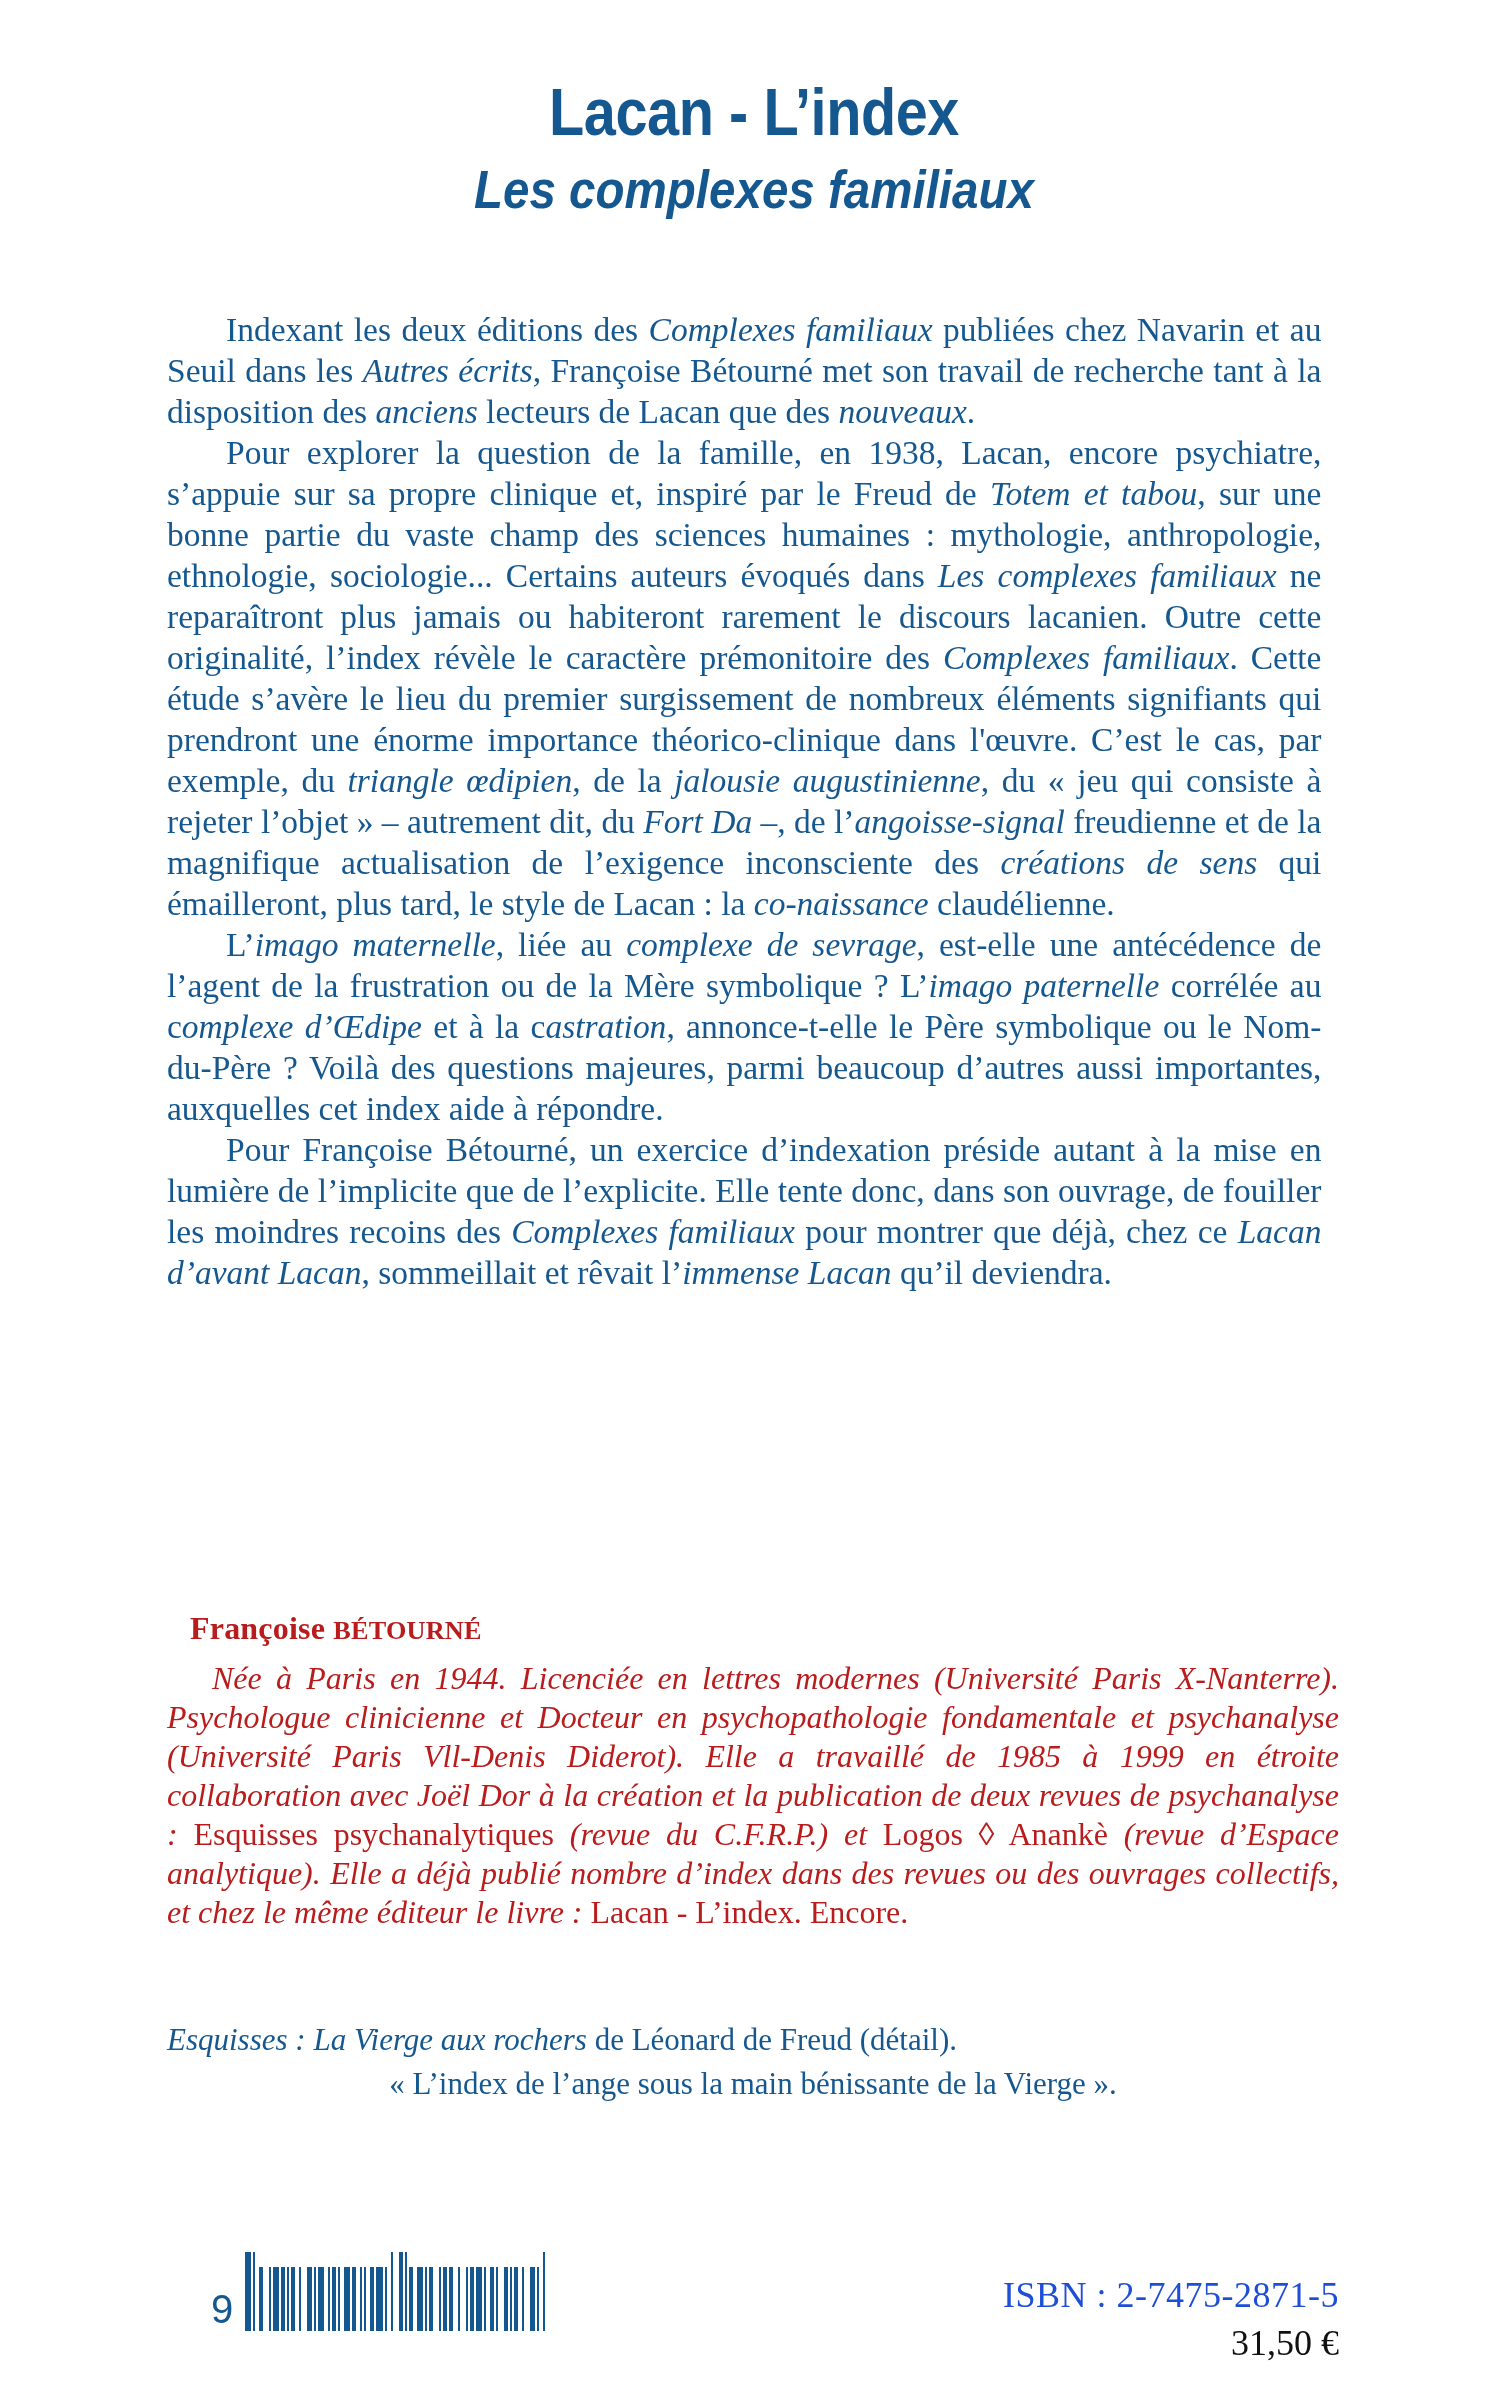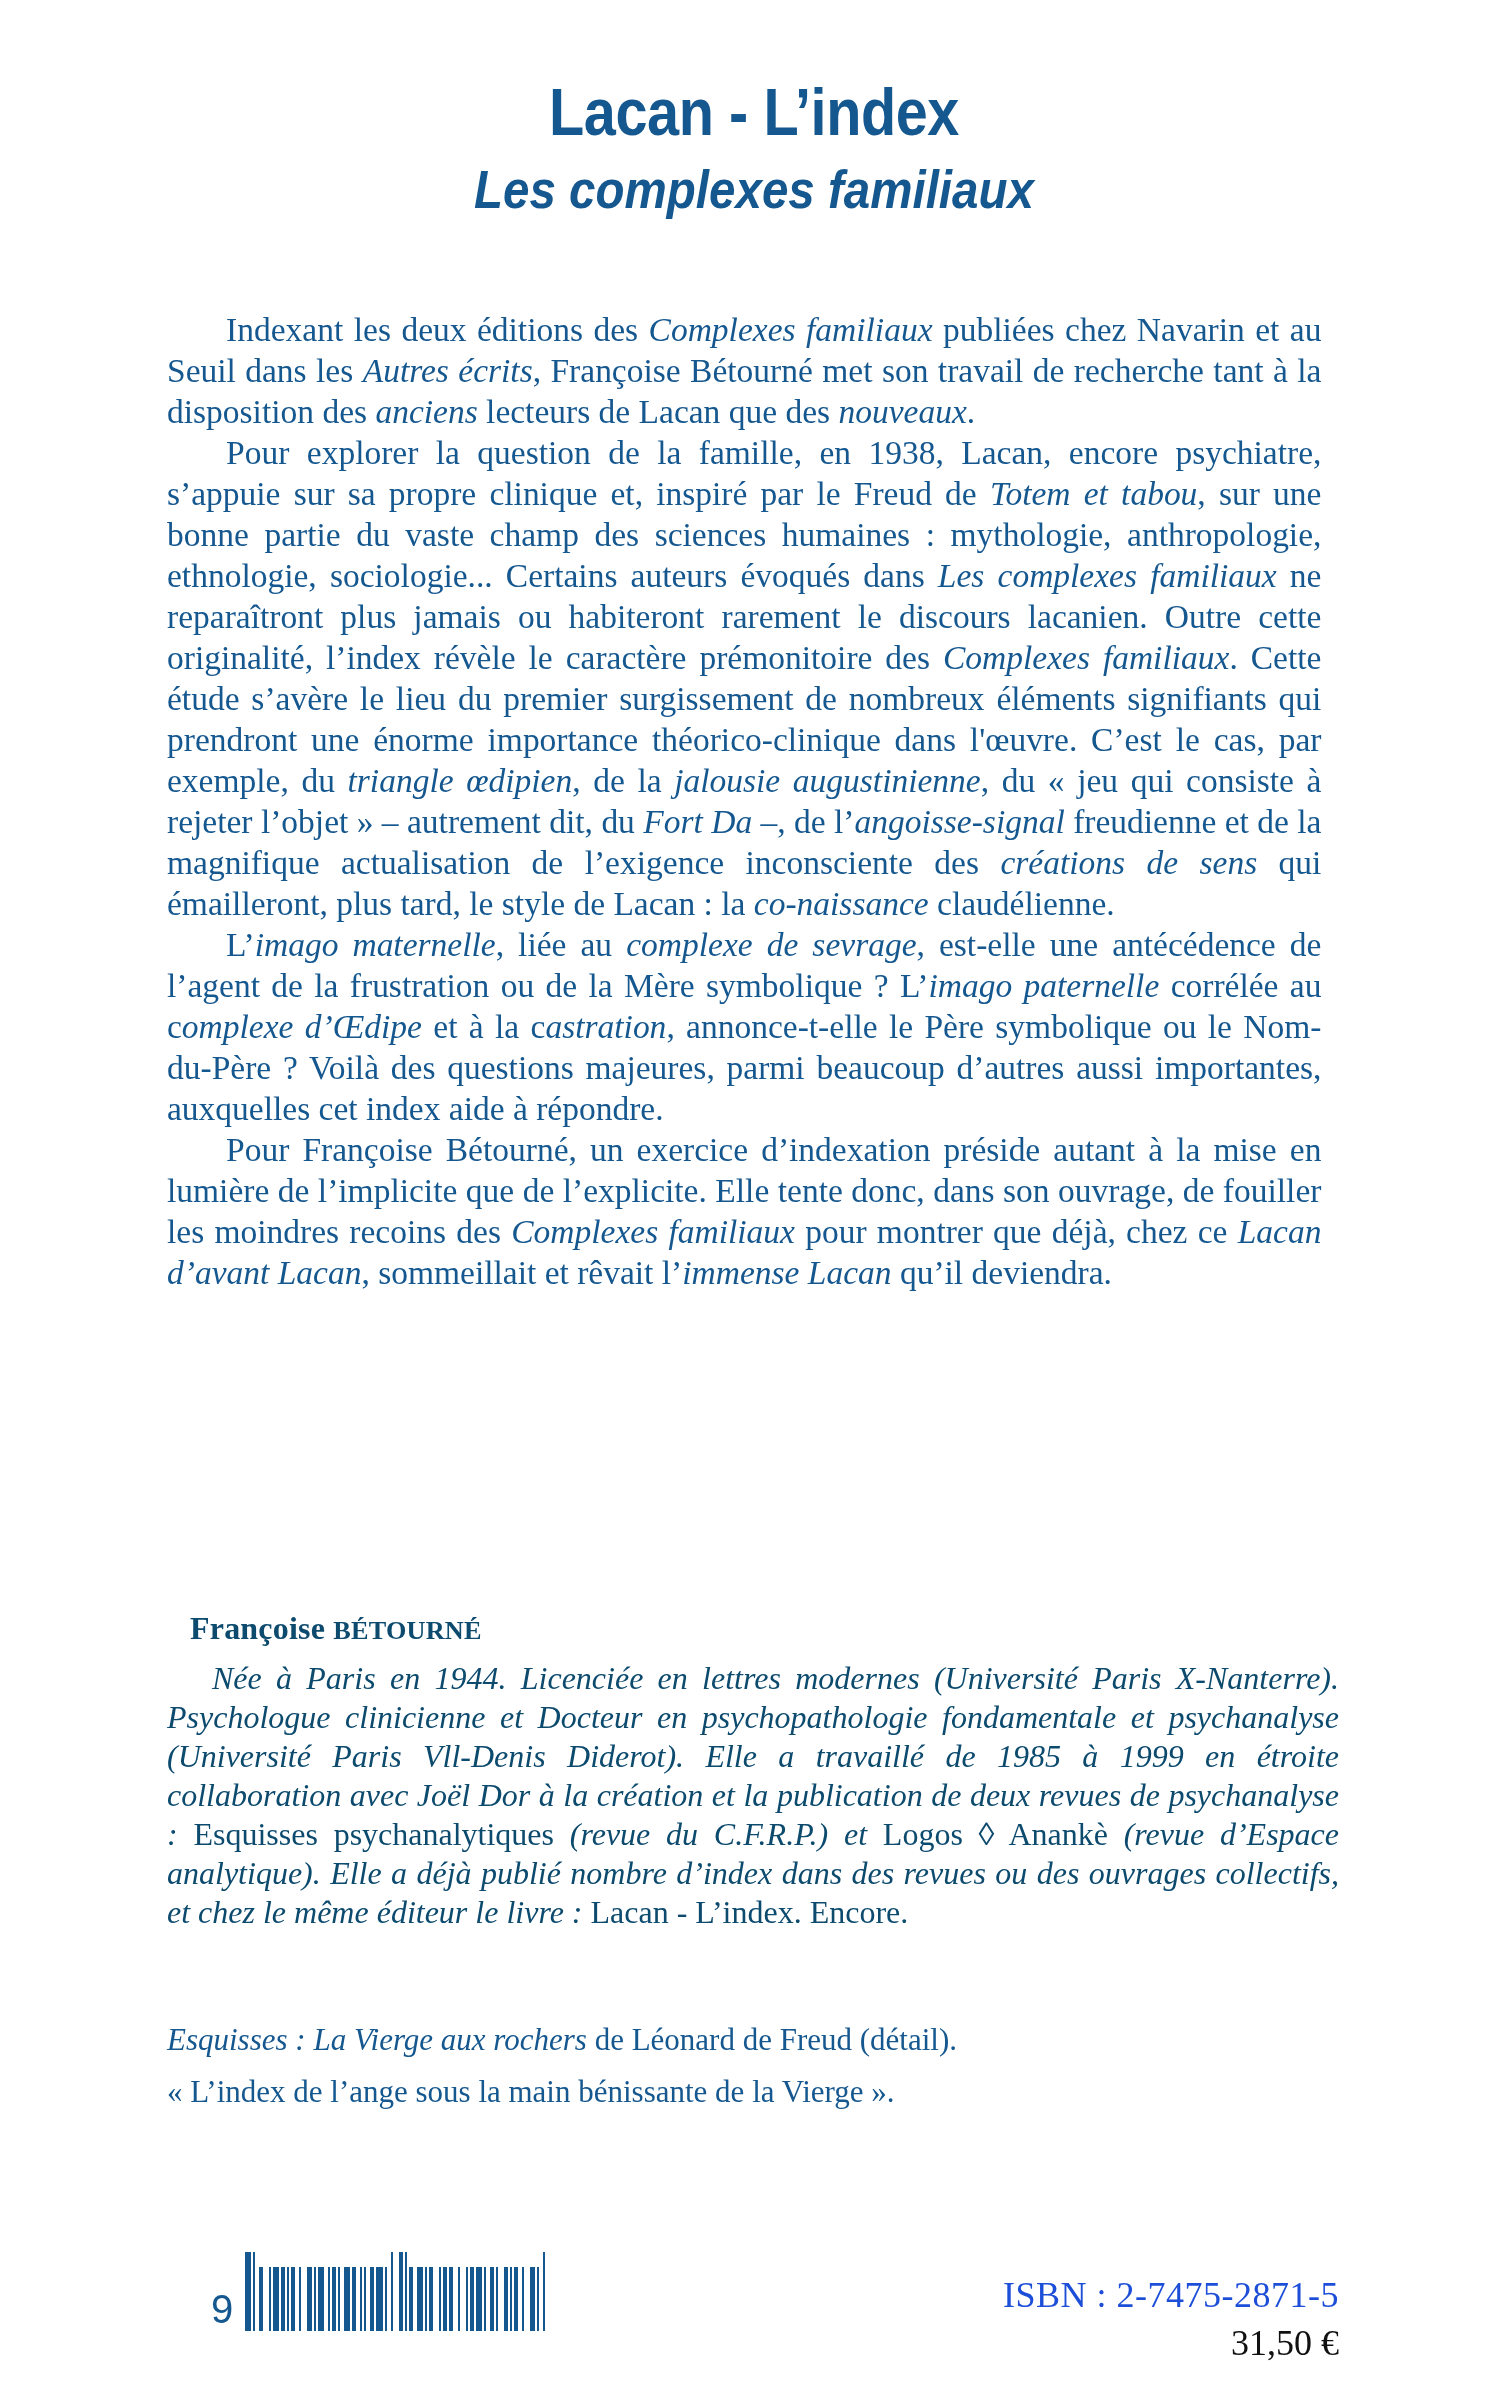--- a/index.html
+++ b/index.html
@@ -69,21 +69,21 @@
     margin: 0;
     text-indent: 60px;
   }
 
   
   .author-block {
     position: absolute;
     left: 167px;
     top: 1609px;
     width: 1172px;
-    color: #0c4a6e;
+    color: #b91c1c;
   }
   .author-name {
     font-size: 32px;
     font-weight: bold;
     line-height: 38px;
     text-indent: 23px;
     letter-spacing: 0.2px;
   }
   .author-name .sc {
     font-size: 0.82em;
@@ -103,21 +103,21 @@
   .cover-credit {
     position: absolute;
     left: 167px;
     top: 2020px;
     width: 1172px;
     font-size: 31px;
     line-height: 40px;
     color: #15578f;
   }
   .cover-credit .l1 { font-style: italic; text-align: left; }
-  .cover-credit .l2 { text-align: left; font-style: normal; margin-top: 12px; }
+  .cover-credit .l2 { text-align: center; font-style: normal; margin-top: 4px; }
 
   
   .barcode-wrap {
     position: absolute;
     left: 211px;
     top: 2252px;
     width: 397px;
   }
   .bars {
     height: 79px;

